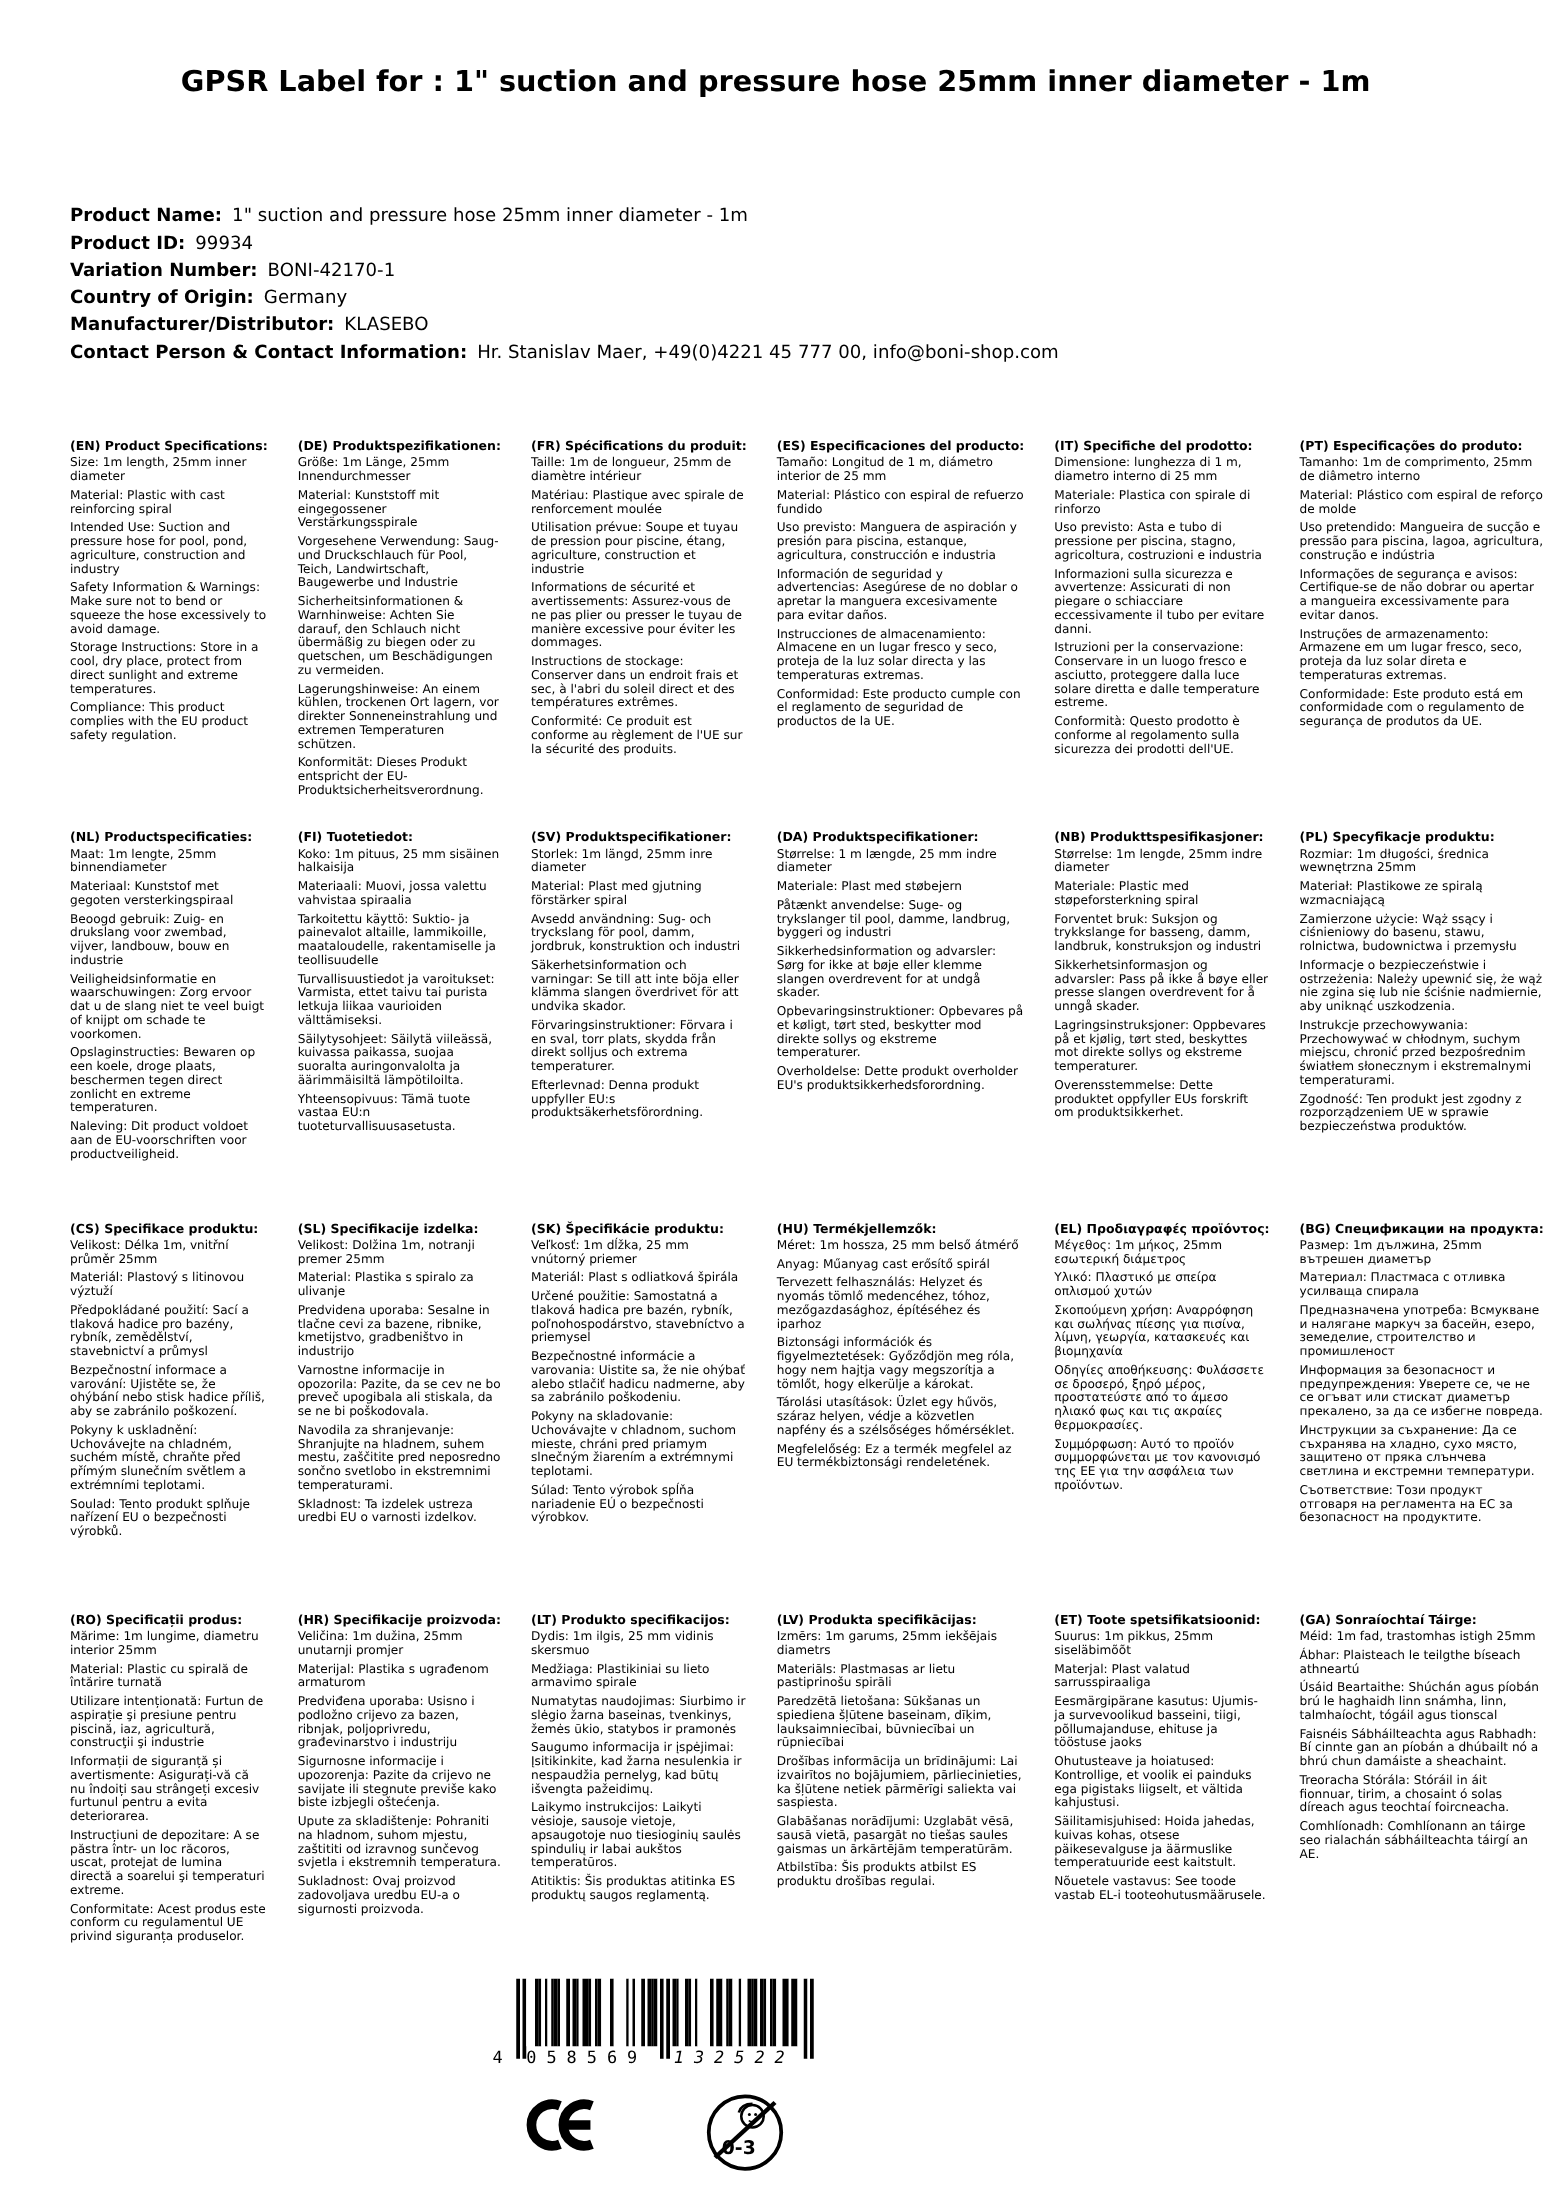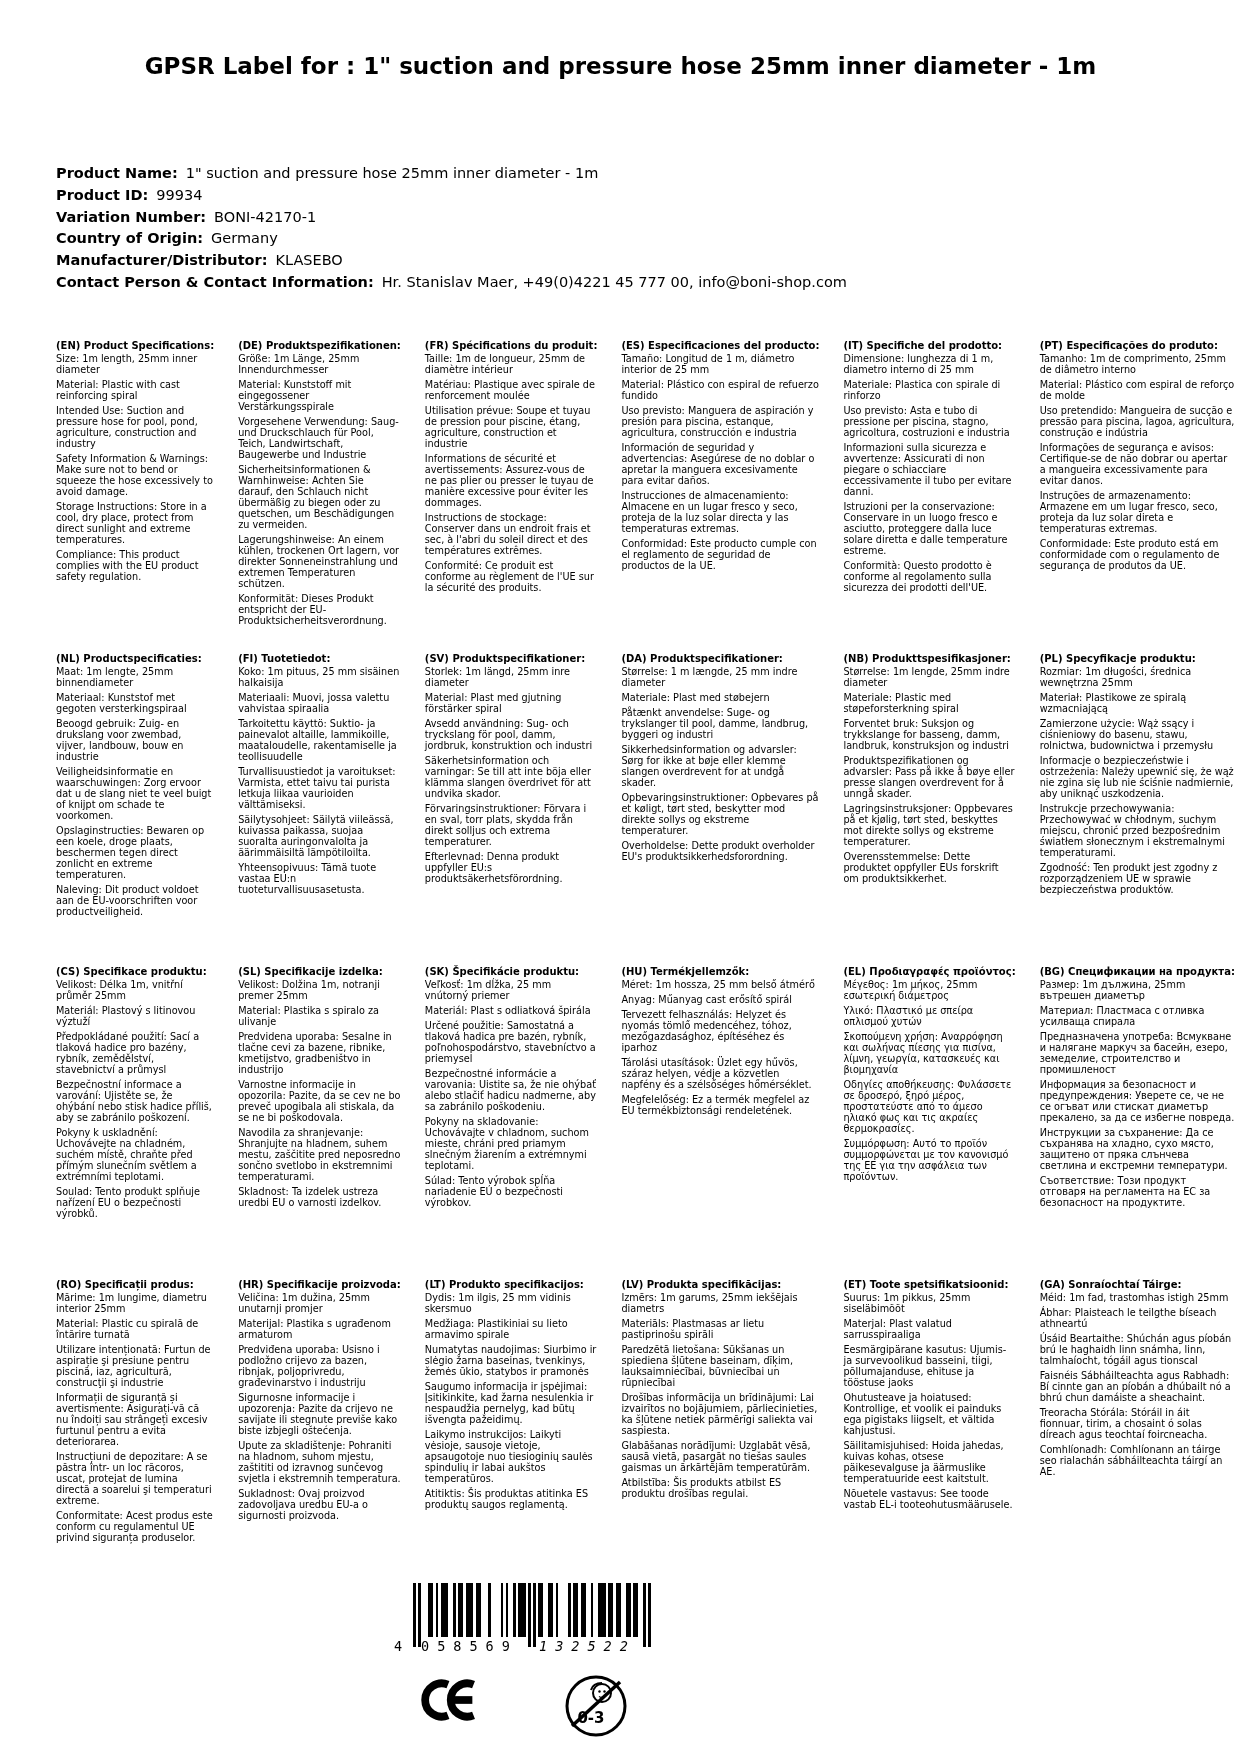--- a/index.html
+++ b/index.html
@@ -3,21 +3,21 @@
 <meta charset="utf-8">
 <style>
   html,body{margin:0;padding:0;background:#fff;}
   body{width:1241px;height:1754px;font-family:"DejaVu Sans",sans-serif;color:#000;position:relative;}
   .page{position:relative;width:1241px;height:1754px;overflow:hidden;background:#fff;}
   .title{margin:0;padding:50px 112px 0 112px;text-align:center;font-size:23px;font-weight:bold;line-height:33px;}
   .info{position:absolute;left:56px;top:163px;font-size:14.5px;line-height:21.8px;}
   .info-row{white-space:nowrap;}
   .info-label{font-weight:bold;}
   .info-value{margin-left:8px;}
-  .grid{position:absolute;left:56px;top:340px;width:1131px;display:grid;
+  .grid{position:absolute;left:56px;top:352px;width:1131px;display:grid;
         grid-template-columns:repeat(6,1fr);column-gap:24px;
         grid-template-rows:313px 313px 313px auto;}
   .spec-block{overflow:visible;}
   .spec-heading{font-weight:bold;font-size:10px;line-height:12px;white-space:nowrap;margin-bottom:1px;}
   .spec-par{font-size:9.7px;line-height:11px;margin:0 0 4px 0;}
   .barcode{position:absolute;left:394px;top:1583px;}
   .bars{display:flex;align-items:flex-start;margin-left:19px;}
   .bars div{width:2.5px;height:54px;}
   .bars div.b1{background:#000;}
   .bars div.b0{background:#fff;}
@@ -134,21 +134,21 @@
         <p class="spec-par">Påtænkt anvendelse: Suge- og trykslanger til pool, damme, landbrug, byggeri og industri</p>
         <p class="spec-par">Sikkerhedsinformation og advarsler: Sørg for ikke at bøje eller klemme slangen overdrevent for at undgå skader.</p>
         <p class="spec-par">Opbevaringsinstruktioner: Opbevares på et køligt, tørt sted, beskytter mod direkte sollys og ekstreme temperaturer.</p>
         <p class="spec-par">Overholdelse: Dette produkt overholder EU's produktsikkerhedsforordning.</p>
       </div>
       <div class="spec-block">
         <div class="spec-heading">(NB) Produkttspesifikasjoner:</div>
         <p class="spec-par">Størrelse: 1m lengde, 25mm indre diameter</p>
         <p class="spec-par">Materiale: Plastic med støpeforsterkning spiral</p>
         <p class="spec-par">Forventet bruk: Suksjon og trykkslange for basseng, damm, landbruk, konstruksjon og industri</p>
-        <p class="spec-par">Produktspezifikationen og advarsler: Pass på ikke å bøye eller presse slangen overdrevent for å unngå skader.</p>
+        <p class="spec-par">Sikkerhetsinformasjon og advarsler: Pass på ikke å bøye eller presse slangen overdrevent for å unngå skader.</p>
         <p class="spec-par">Lagringsinstruksjoner: Oppbevares på et kjølig, tørt sted, beskyttes mot direkte sollys og ekstreme temperaturer.</p>
         <p class="spec-par">Overensstemmelse: Dette produktet oppfyller EUs forskrift om produktsikkerhet.</p>
       </div>
       <div class="spec-block">
         <div class="spec-heading">(PL) Specyfikacje produktu:</div>
         <p class="spec-par">Rozmiar: 1m długości, średnica wewnętrzna 25mm</p>
         <p class="spec-par">Materiał: Plastikowe ze spiralą wzmacniającą</p>
         <p class="spec-par">Zamierzone użycie: Wąż ssący i ciśnieniowy do basenu, stawu, rolnictwa, budownictwa i przemysłu</p>
         <p class="spec-par">Informacje o bezpieczeństwie i ostrzeżenia: Należy upewnić się, że wąż nie zgina się lub nie ściśnie nadmiernie, aby uniknąć uszkodzenia.</p>
         <p class="spec-par">Instrukcje przechowywania: Przechowywać w chłodnym, suchym miejscu, chronić przed bezpośrednim światłem słonecznym i ekstremalnymi temperaturami.</p>
@@ -179,20 +179,21 @@
         <p class="spec-par">Určené použitie: Samostatná a tlaková hadica pre bazén, rybník, poľnohospodárstvo, stavebníctvo a priemysel</p>
         <p class="spec-par">Bezpečnostné informácie a varovania: Uistite sa, že nie ohýbať alebo stlačiť hadicu nadmerne, aby sa zabránilo poškodeniu.</p>
         <p class="spec-par">Pokyny na skladovanie: Uchovávajte v chladnom, suchom mieste, chráni pred priamym slnečným žiarením a extrémnymi teplotami.</p>
         <p class="spec-par">Súlad: Tento výrobok spĺňa nariadenie EÚ o bezpečnosti výrobkov.</p>
       </div>
       <div class="spec-block">
         <div class="spec-heading">(HU) Termékjellemzők:</div>
         <p class="spec-par">Méret: 1m hossza, 25 mm belső átmérő</p>
         <p class="spec-par">Anyag: Műanyag cast erősítő spirál</p>
         <p class="spec-par">Tervezett felhasználás: Helyzet és nyomás tömlő medencéhez, tóhoz, mezőgazdasághoz, építéséhez és iparhoz</p>
+        <p class="spec-par">Biztonsági információk és figyelmeztetések: Győződjön meg róla, hogy nem hajtja vagy megszorítja a tömlőt, hogy elkerülje a károkat.</p>
         <p class="spec-par">Tárolási utasítások: Üzlet egy hűvös, száraz helyen, védje a közvetlen napfény és a szélsőséges hőmérséklet.</p>
         <p class="spec-par">Megfelelőség: Ez a termék megfelel az EU termékbiztonsági rendeletének.</p>
       </div>
       <div class="spec-block">
         <div class="spec-heading">(EL) Προδιαγραφές προϊόντος:</div>
         <p class="spec-par">Μέγεθος: 1m μήκος, 25mm εσωτερική διάμετρος</p>
         <p class="spec-par">Υλικό: Πλαστικό με σπείρα οπλισμού χυτών</p>
         <p class="spec-par">Σκοπούμενη χρήση: Αναρρόφηση και σωλήνας πίεσης για πισίνα, λίμνη, γεωργία, κατασκευές και βιομηχανία</p>
         <p class="spec-par">Οδηγίες αποθήκευσης: Φυλάσσετε σε δροσερό, ξηρό μέρος, προστατεύστε από το άμεσο ηλιακό φως και τις ακραίες θερμοκρασίες.</p>
         <p class="spec-par">Συμμόρφωση: Αυτό το προϊόν συμμορφώνεται με τον κανονισμό της ΕΕ για την ασφάλεια των προϊόντων.</p>

